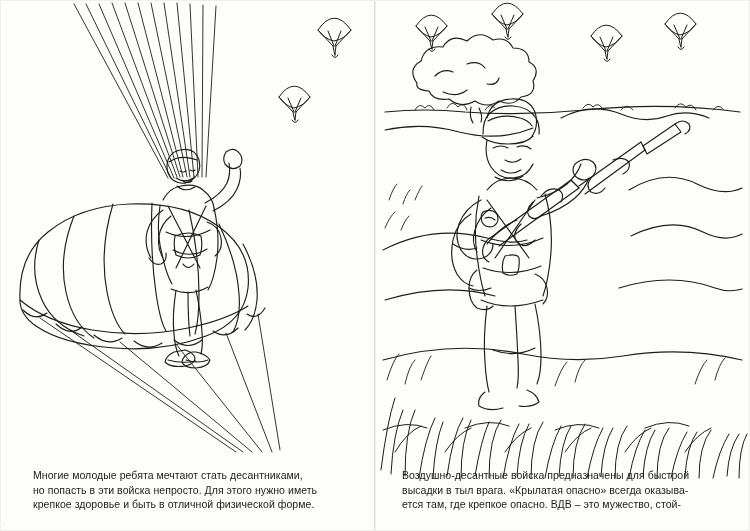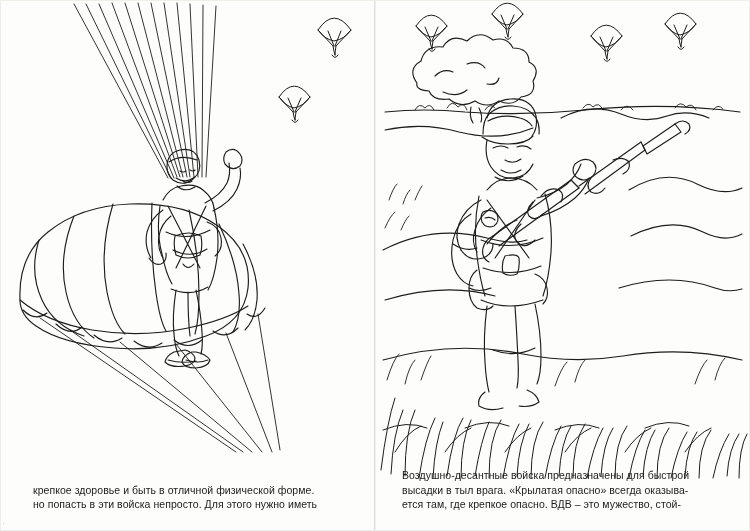--- a/index.html
+++ b/index.html
@@ -209,22 +209,23 @@
             <path d="M168 360 q14 4 28 1 M186 360 q12 4 22 0"></path>
 
             <path d="M207 222 q12 4 14 16 q2 12 -6 18"></path>
           </g>
 
         </g>
       </svg>
     </div>
 
     <div class="caption caption-left">
+      <p>Многие молодые ребята мечтают стать десантниками,</p>
+      <p>но попасть в эти войска непросто. Для этого нужно иметь</p>
       <p>крепкое здоровье и быть в отличной физической форме.</p>
-      <p>но попасть в эти войска непросто. Для этого нужно иметь</p>
     </div>
   </div>
 
   <div class="page-half right-half">
     <div class="art">
       <svg viewBox="0 0 375 531" xmlns="http://www.w3.org/2000/svg">
         <g fill="none" stroke="#1d1d1d" stroke-width="1.15" stroke-linecap="round" stroke-linejoin="round">
 
           <g stroke-width="1">
             <path d="M41 26 q15 -22 31 0"></path>

